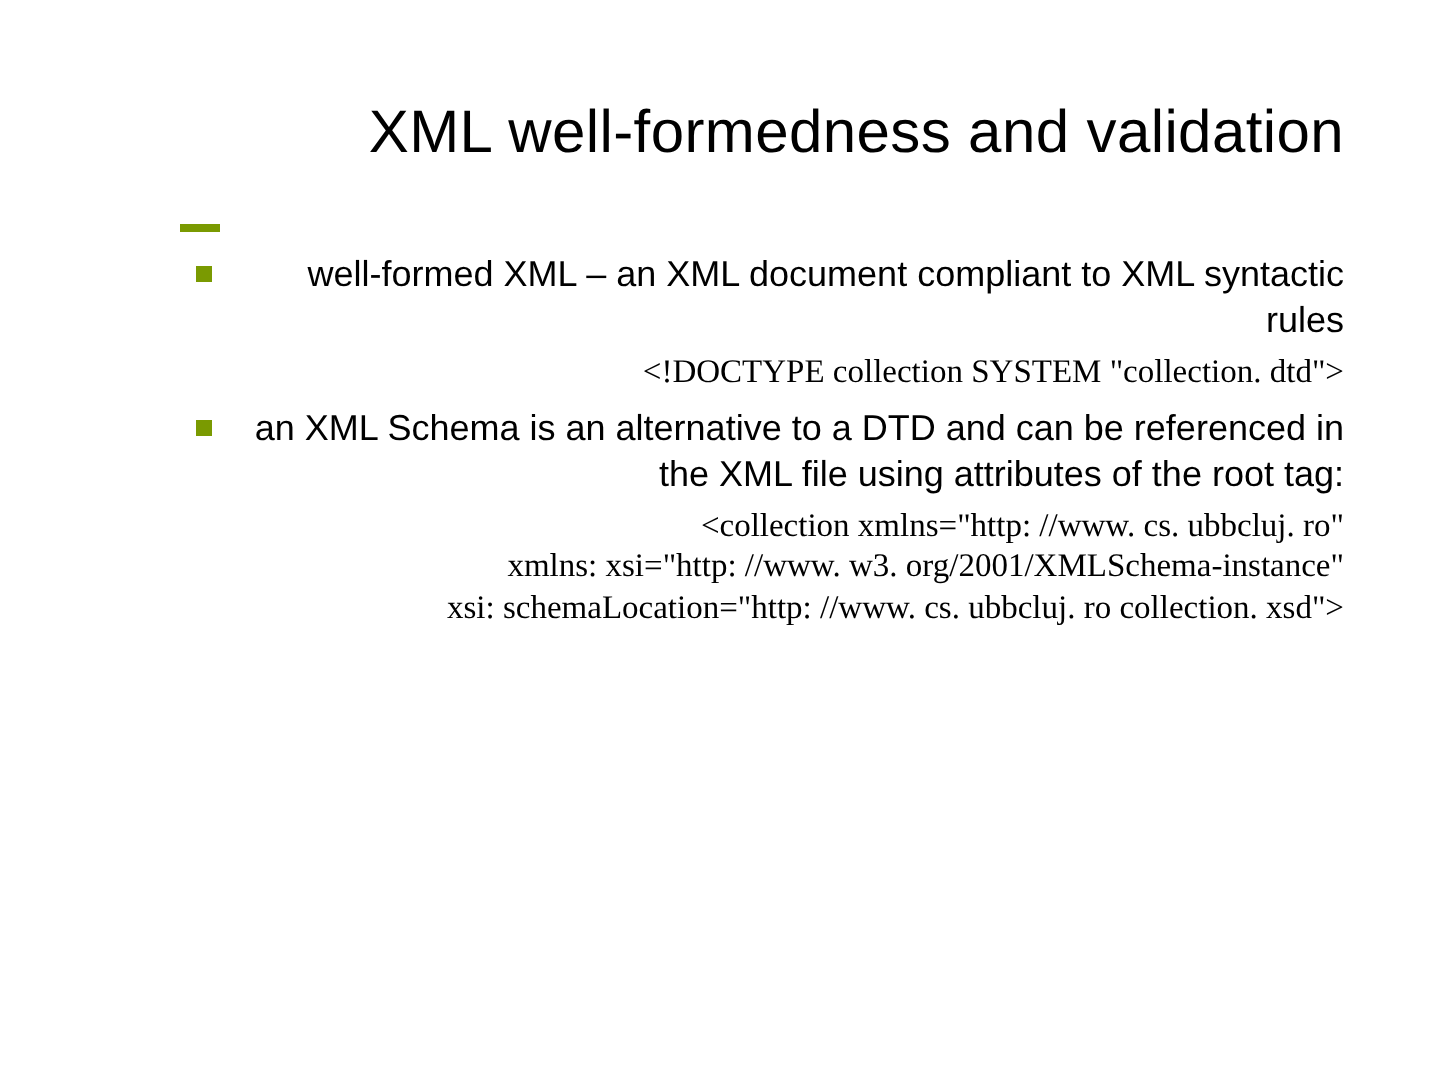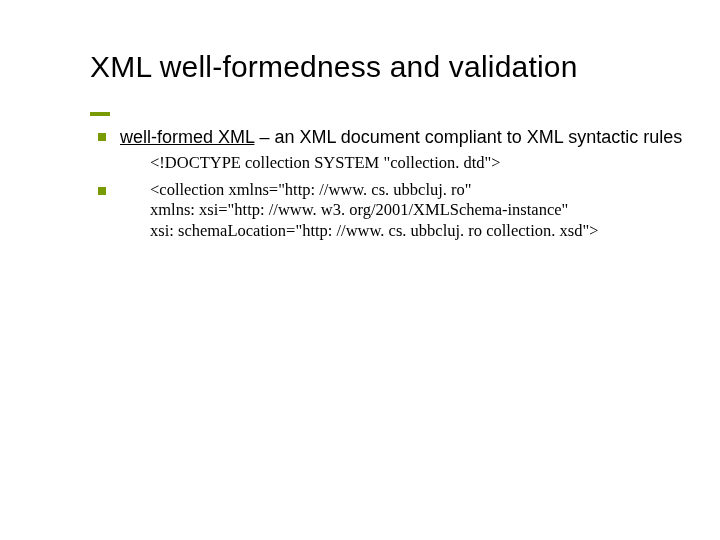--- a/index.html
+++ b/index.html
@@ -1,23 +1,23 @@
 <!DOCTYPE html>
 <html><head>
 <meta charset="utf-8">
 <style>
   * { margin: 0; padding: 0; box-sizing: border-box; }
   html, body { width: 720px; height: 540px; background: #fff; font-family: Arial, Helvetica, sans-serif; color: #000; }
-  .slide { position: relative; width: 720px; height: 516px; padding: 50px 28px 40px 90px; }
+  .slide { position: relative; width: 720px; height: 516px; padding: 50px 48px 40px 90px; text-align: right; }
   .accent-bar { position: absolute; left: 90px; top: 112px; width: 20px; height: 4px; background: #7a9a01; }
   .title { font-size: 30px; font-weight: 400; letter-spacing: 0.2px; margin-bottom: 42px; }
   .list { list-style: none; }
   .item { position: relative; padding-left: 30px; font-size: 18px; line-height: 1.28; margin-bottom: 4px; }
   .bullet { position: absolute; left: 8px; top: 7px; width: 8px; height: 8px; background: #7a9a01; }
-  .u { text-decoration: underline; }
+  .u { }
   .code-block { font-family: "Times New Roman", Times, serif; font-size: 16.5px; line-height: 1.25; margin: 4px 0 6px 60px; }
 </style>
 </head>
 <body>
 
 <div class="slide">
   <div class="title">XML well-formedness and validation</div>
   <div class="accent-bar"></div>
 
   <ul class="list">
@@ -25,20 +25,21 @@
       <span class="bullet"></span>
       <span class="u">well-formed XML</span><span> – an XML document compliant to XML syntactic rules</span>
     </li>
   </ul>
 
   <div class="code-block">&lt;!DOCTYPE collection SYSTEM "collection. dtd"&gt;</div>
 
   <ul class="list">
     <li class="item">
       <span class="bullet"></span>
+      <span>an XML Schema is an alternative to a DTD and can be referenced in the XML file using attributes of the root tag:</span>
     </li>
   </ul>
 
   <div class="code-block">
     <div>&lt;collection xmlns="http: //www. cs. ubbcluj. ro"</div>
     <div>  xmlns: xsi="http: //www. w3. org/2001/XMLSchema-instance"</div>
     <div>  xsi: schemaLocation="http: //www. cs. ubbcluj. ro collection. xsd"&gt;</div>
   </div>
 </div>
 

